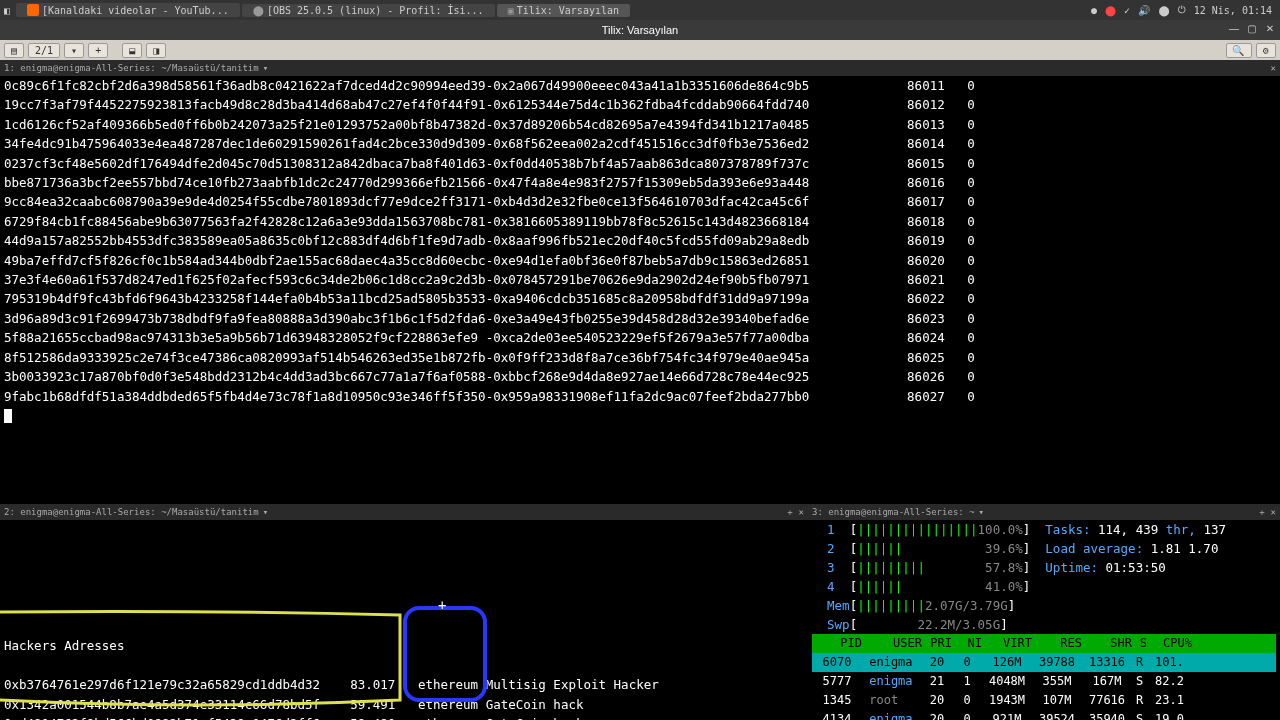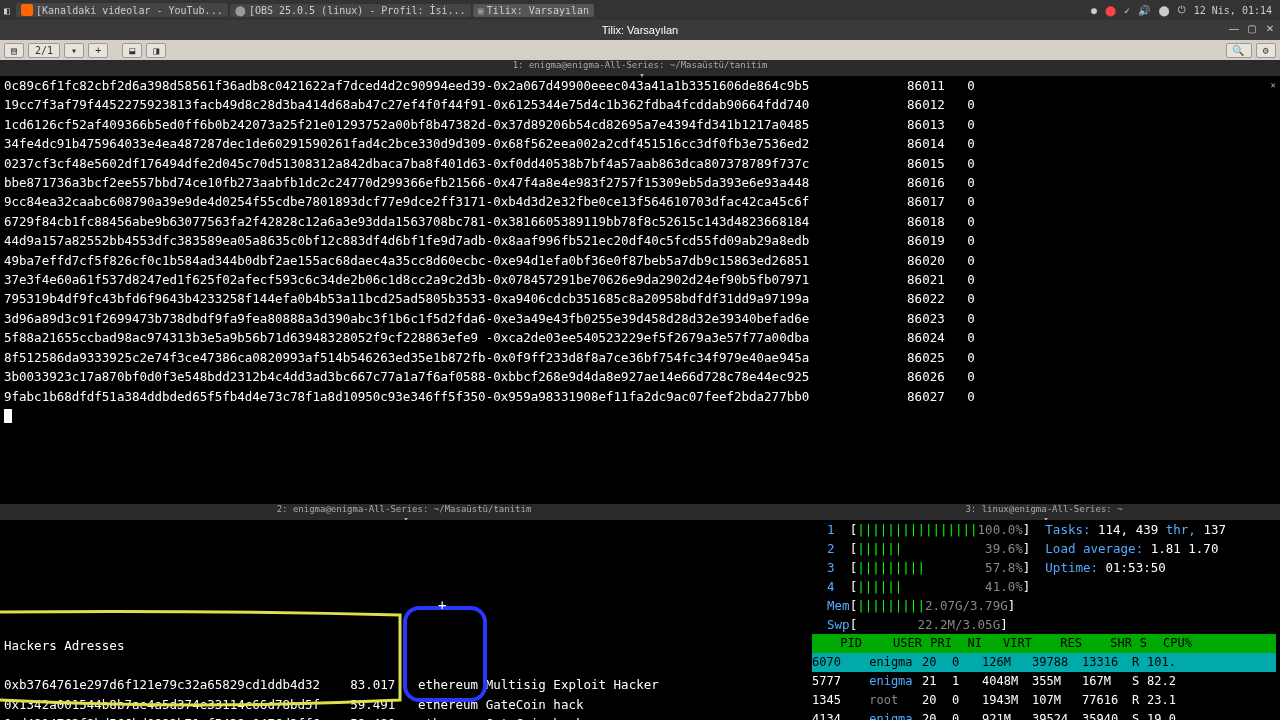--- a/index.html
+++ b/index.html
@@ -5,48 +5,48 @@
 * { margin:0; padding:0; box-sizing:border-box; }
 body { width:1280px; height:720px; background:#2a2a2a; font-family:monospace; overflow:hidden; position:relative; }
 .top-panel { height:20px; background:#333; display:flex; align-items:center; color:#ccc; font-size:10px; }
 .panel-left { display:flex; gap:2px; align-items:center; }
 .panel-right { margin-left:auto; display:flex; gap:8px; align-items:center; padding-right:8px; }
 .toolbar { height:20px; background:#d4d0c8; display:flex; align-items:center; padding:0 4px; gap:4px; }
 .tool-btn { background:#e8e4dc; border:1px solid #999; padding:1px 6px; font-size:10px; cursor:pointer; border-radius:2px; color:#333;}
 .title-bar { height:20px; background:#3a3a3a; color:#fff; text-align:center; font-size:11px; line-height:20px; position:relative; font-family:sans-serif;}
 .title-ctrl { position:absolute; right:2px; top:2px; display:flex; gap:2px; }
 .title-ctrl span { width:16px; height:14px; display:flex; align-items:center; justify-content:center; cursor:pointer; font-size:10px; color:#ccc;}
-.tab-bar { height:16px; background:#2a2a2a; display:flex; align-items:center; padding:0 4px; font-size:9px; color:#aaa; position:relative;flex-direction:column; }
+.tab-bar { height:16px; background:#2a2a2a; display:flex; align-items:center; padding:0 4px; font-size:9px; color:#aaa; position:relative; }
 .tab-bar .close { margin-left:auto; }
 .term { background:#000; color:#fff; font-family:'DejaVu Sans Mono',monospace; font-size:12.5px; line-height:19.4px; padding:0 4px; overflow:hidden; white-space:pre; }
 .pane-top { height:428px; }
 .split-h { display:flex; height:268px; }
 .pane-bl { width:808px; background:#000; position:relative; }
 .pane-br { width:472px; background:#000; position:relative; }
 .pane-bl .tab-bar, .pane-br .tab-bar { background:#2a2a2a; }
 .pane-bl .term, .pane-br .term { height:calc(100% - 16px); position:relative; }
 .htop { font-size:12.5px; line-height:19px; }
 .htop .bar-label { color:#5af; }
 .htop .bar-fill { color:#0f0; }
 .htop .bar-pct { color:#888; }
 .htop .tasks { color:#5af; }
 .htop .val { color:#fff; font-weight:normal; }
 .htop-header { background:#0a0; color:#000; display:flex; font-size:12px; }
 .htop-header span { text-align:right; }
 .htop-row { display:flex; font-size:12px; color:#5af; }
 .htop-row.sel { background:#0aa; color:#000; }
-.htop-row span { text-align:left; }
+.htop-row span { text-align:center; }
 .htop-fn { background:#0aa; color:#000; font-size:12px; position:absolute; bottom:0; left:0; right:0; display:flex; }
 .htop-fn span { color:#0f172a; }
 .htop-fn .fkey { color:#fff; background:#000; }
 .cursor { display:inline-block; width:8px; height:14px; background:#fff; vertical-align:middle; }
 .cursor-cross { position:absolute; left:438px; top:76px; color:#fff; font-size:14px; }
 svg.overlay { position:absolute; top:0; left:0; pointer-events:none; }
 .dd { font-size:9px; color:#aaa;}
-.tbitem{display:flex;align-items:center;gap:3px;background:#444;padding:1px 5px;border-radius:2px;}
+.tbitem{display:flex;align-items:center;gap:3px;background:#444;padding:1px 11px;border-radius:2px;}
 .ff{width:12px;height:12px;background:#f60;border-radius:2px;}
 </style>
 </head>
 <body>
 
 <div class="top-panel">
   <div class="panel-left">
     <span style="padding:0 4px;">◧</span>
     <span class="tbitem">
         <span class="ff"></span>
@@ -142,20 +142,20 @@
 0x1342a001544b8b7ae4a5d374e33114c66d78bd5f    59.491   ethereum GateCoin hack
 0xd4914762f9bd566bd0882b71af5439c0476d2ff6    59.480   ethereum GateCoin hack
 0x04786aada9deea2150deab7b3b8911c309f5ed90    37.257   ethereum GateCoin hack
 
 
 
 </div></div>
   </div>
   <div class="pane-br">
     <div class="tab-bar">
-      <span class="dd">3: linux@enigma-All-Series: ~</span>
+      <span class="dd">3: enigma@enigma-All-Series: ~</span>
         <span style="margin-left:4px">▾</span>
       <span style="margin-left:auto">+</span>
       <span style="margin-left:6px">✕</span>
     </div>
     <div class="term htop" id="term-br"><div>  <span class="bar-label">1</span>  [<span class="bar-fill">||||||||||||||||</span><span class="bar-pct">100.0%</span>]  <span class="tasks">Tasks: </span><span class="val">114, 439 </span><span class="tasks">thr, </span><span class="val">137</span></div><div>  <span class="bar-label">2</span>  [<span class="bar-fill">||||||          </span><span class="bar-pct"> 39.6%</span>]  <span class="tasks">Load average: </span><span class="val">1.81 1.70</span></div><div>  <span class="bar-label">3</span>  [<span class="bar-fill">|||||||||       </span><span class="bar-pct"> 57.8%</span>]  <span class="tasks">Uptime: </span><span class="val">01:53:50</span></div><div>  <span class="bar-label">4</span>  [<span class="bar-fill">||||||          </span><span class="bar-pct"> 41.0%</span>]  </div><div>  <span class="bar-label">Mem</span>[<span class="bar-fill">|||||||||</span><span class="bar-pct">2.07G/3.79G</span>]</div><div>  <span class="bar-label">Swp</span>[<span class="bar-pct">        22.2M/3.05G</span>]</div><div class="htop-header"><span style="width:50px">PID</span><span style="width:60px">USER</span><span style="width:30px">PRI</span><span style="width:30px">NI</span><span style="width:50px">VIRT</span><span style="width:50px">RES</span><span style="width:50px">SHR</span><span style="width:15px">S</span><span style="width:45px">CPU%</span></div><div class="htop-row sel"><span style="width:50px;color:#000">6070</span><span style="width:60px;text-align:left;color:#000"> enigma</span><span style="width:30px;color:#000">20</span><span style="width:30px;color:#000">0</span><span style="width:50px;color:#000">126M</span><span style="width:50px;color:#000">39788</span><span style="width:50px;color:#000">13316</span><span style="width:15px;color:#000">R</span><span style="width:45px;color:#000">101.</span></div><div class="htop-row"><span style="width:50px;color:#fff">5777</span><span style="width:60px;text-align:left;color:#5af"> enigma</span><span style="width:30px;color:#fff">21</span><span style="width:30px;color:#fff">1</span><span style="width:50px;color:#fff">4048M</span><span style="width:50px;color:#fff">355M</span><span style="width:50px;color:#fff">167M</span><span style="width:15px;color:#fff">S</span><span style="width:45px;color:#fff">82.2</span></div><div class="htop-row"><span style="width:50px;color:#fff">1345</span><span style="width:60px;text-align:left;color:#888"> root</span><span style="width:30px;color:#fff">20</span><span style="width:30px;color:#fff">0</span><span style="width:50px;color:#fff">1943M</span><span style="width:50px;color:#fff">107M</span><span style="width:50px;color:#fff">77616</span><span style="width:15px;color:#fff">R</span><span style="width:45px;color:#fff">23.1</span></div><div class="htop-row"><span style="width:50px;color:#fff">4134</span><span style="width:60px;text-align:left;color:#5af"> enigma</span><span style="width:30px;color:#fff">20</span><span style="width:30px;color:#fff">0</span><span style="width:50px;color:#fff">921M</span><span style="width:50px;color:#fff">39524</span><span style="width:50px;color:#fff">35940</span><span style="width:15px;color:#fff">S</span><span style="width:45px;color:#fff">19.0</span></div><div class="htop-row"><span style="width:50px;color:#fff">5909</span><span style="width:60px;text-align:left;color:#5af"> enigma</span><span style="width:30px;color:#fff">20</span><span style="width:30px;color:#fff">1</span><span style="width:50px;color:#fff">4048M</span><span style="width:50px;color:#fff">355M</span><span style="width:50px;color:#fff">167M</span><span style="width:15px;color:#fff">S</span><span style="width:45px;color:#fff">12.9</span></div><div class="htop-row"><span style="width:50px;color:#fff">6057</span><span style="width:60px;text-align:left;color:#5af"> enigma</span><span style="width:30px;color:#fff">31</span><span style="width:30px;color:#fff">11</span><span style="width:50px;color:#fff">4048M</span><span style="width:50px;color:#fff">355M</span><span style="width:50px;color:#fff">167M</span><span style="width:15px;color:#fff">S</span><span style="width:45px;color:#fff">8.1</span></div><div class="htop-fn"><span class="fkey">F1</span><span style="padding-right:2px">Help</span><span class="fkey">F2</span><span style="padding-right:2px">Setup</span><span class="fkey">F3</span><span style="padding-right:2px">Search</span><span class="fkey">F4</span><span style="padding-right:2px">Filter</span><span class="fkey">F5</span><span style="padding-right:2px">Tree</span><span class="fkey">F6</span><span style="padding-right:2px">SortBy</span></div></div>
   </div>
 </div>
 
 </body></html>

